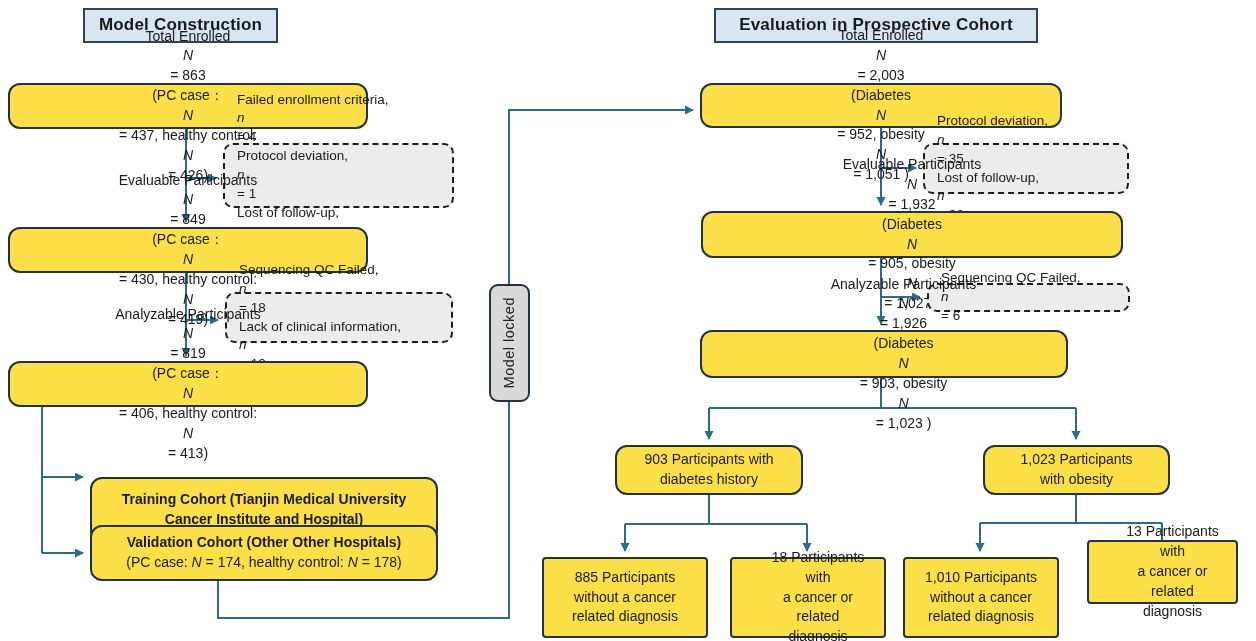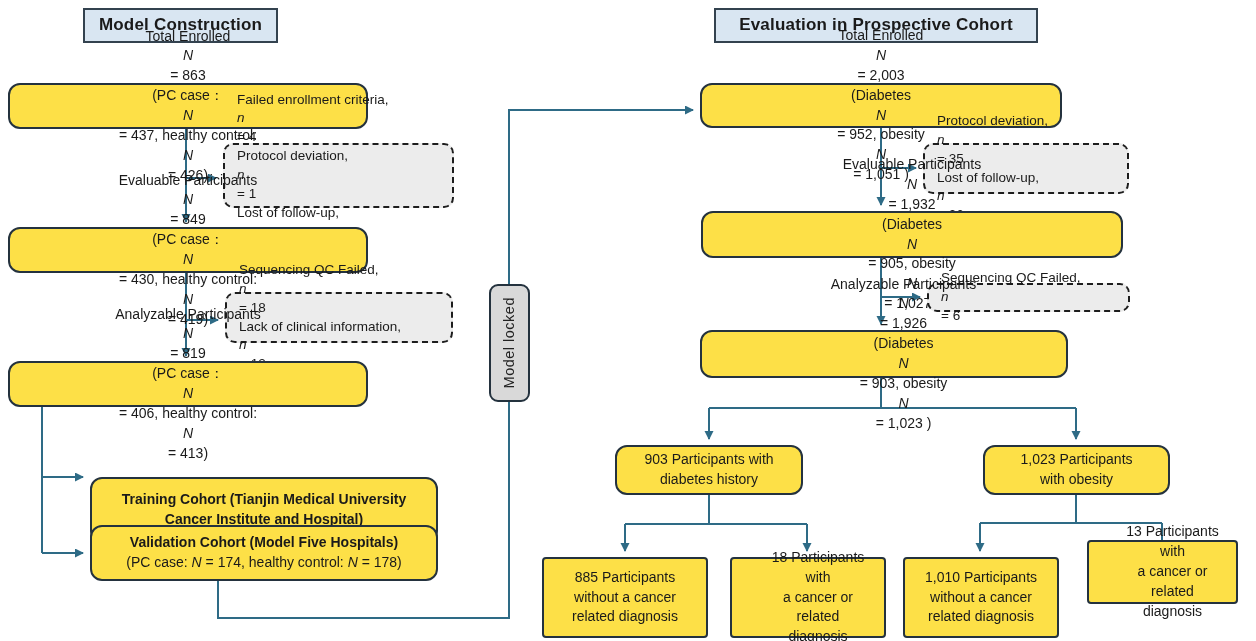--- a/index.html
+++ b/index.html
@@ -87,21 +87,21 @@
 
   <div class="node dashed" style="left:225px;top:292px;width:228px;height:51px;">Sequencing QC Failed, <i>n</i> = 18<br>Lack of clinical information, <i>n</i> = 12</div>
 
   <div class="node" style="left:8px;top:361px;width:360px;height:46px;">Analyzable Participants <i>N</i> = 819<br>(PC case：<i>N</i> = 406, healthy control: <i>N</i> = 413)</div>
 
   <div class="node" style="left:90px;top:445px;width:348px;height:66px;margin-top:32px;">
     <span class="bold">Training Cohort (Tianjin Medical University Cancer Institute and Hospital)</span>
   </div>
 
   <div class="node" style="left:90px;top:525px;width:348px;height:56px;">
-    <span class="bold">Validation Cohort (Model Five Hospitals)</span>
+    <span class="bold">Validation Cohort (Other Other Hospitals)</span>
     <span>(PC case: <i>N</i> = 174, healthy control: <i>N</i> = 178)</span>
   </div>
 
   <div class="node locked" style="left:489px;top:284px;width:41px;height:118px;">
     <span class="vtext">Model locked</span>
   </div>
 
   <div class="node" style="left:700px;top:83px;width:362px;height:45px;">Total Enrolled <i>N</i> = 2,003<br>(Diabetes <i>N</i> = 952, obesity <i>N</i> = 1,051 )</div>
 
   <div class="node dashed" style="left:923px;top:143px;width:206px;height:51px;">Protocol deviation, <i>n</i> = 35<br>Lost of follow-up, <i>n</i> = 36</div>

